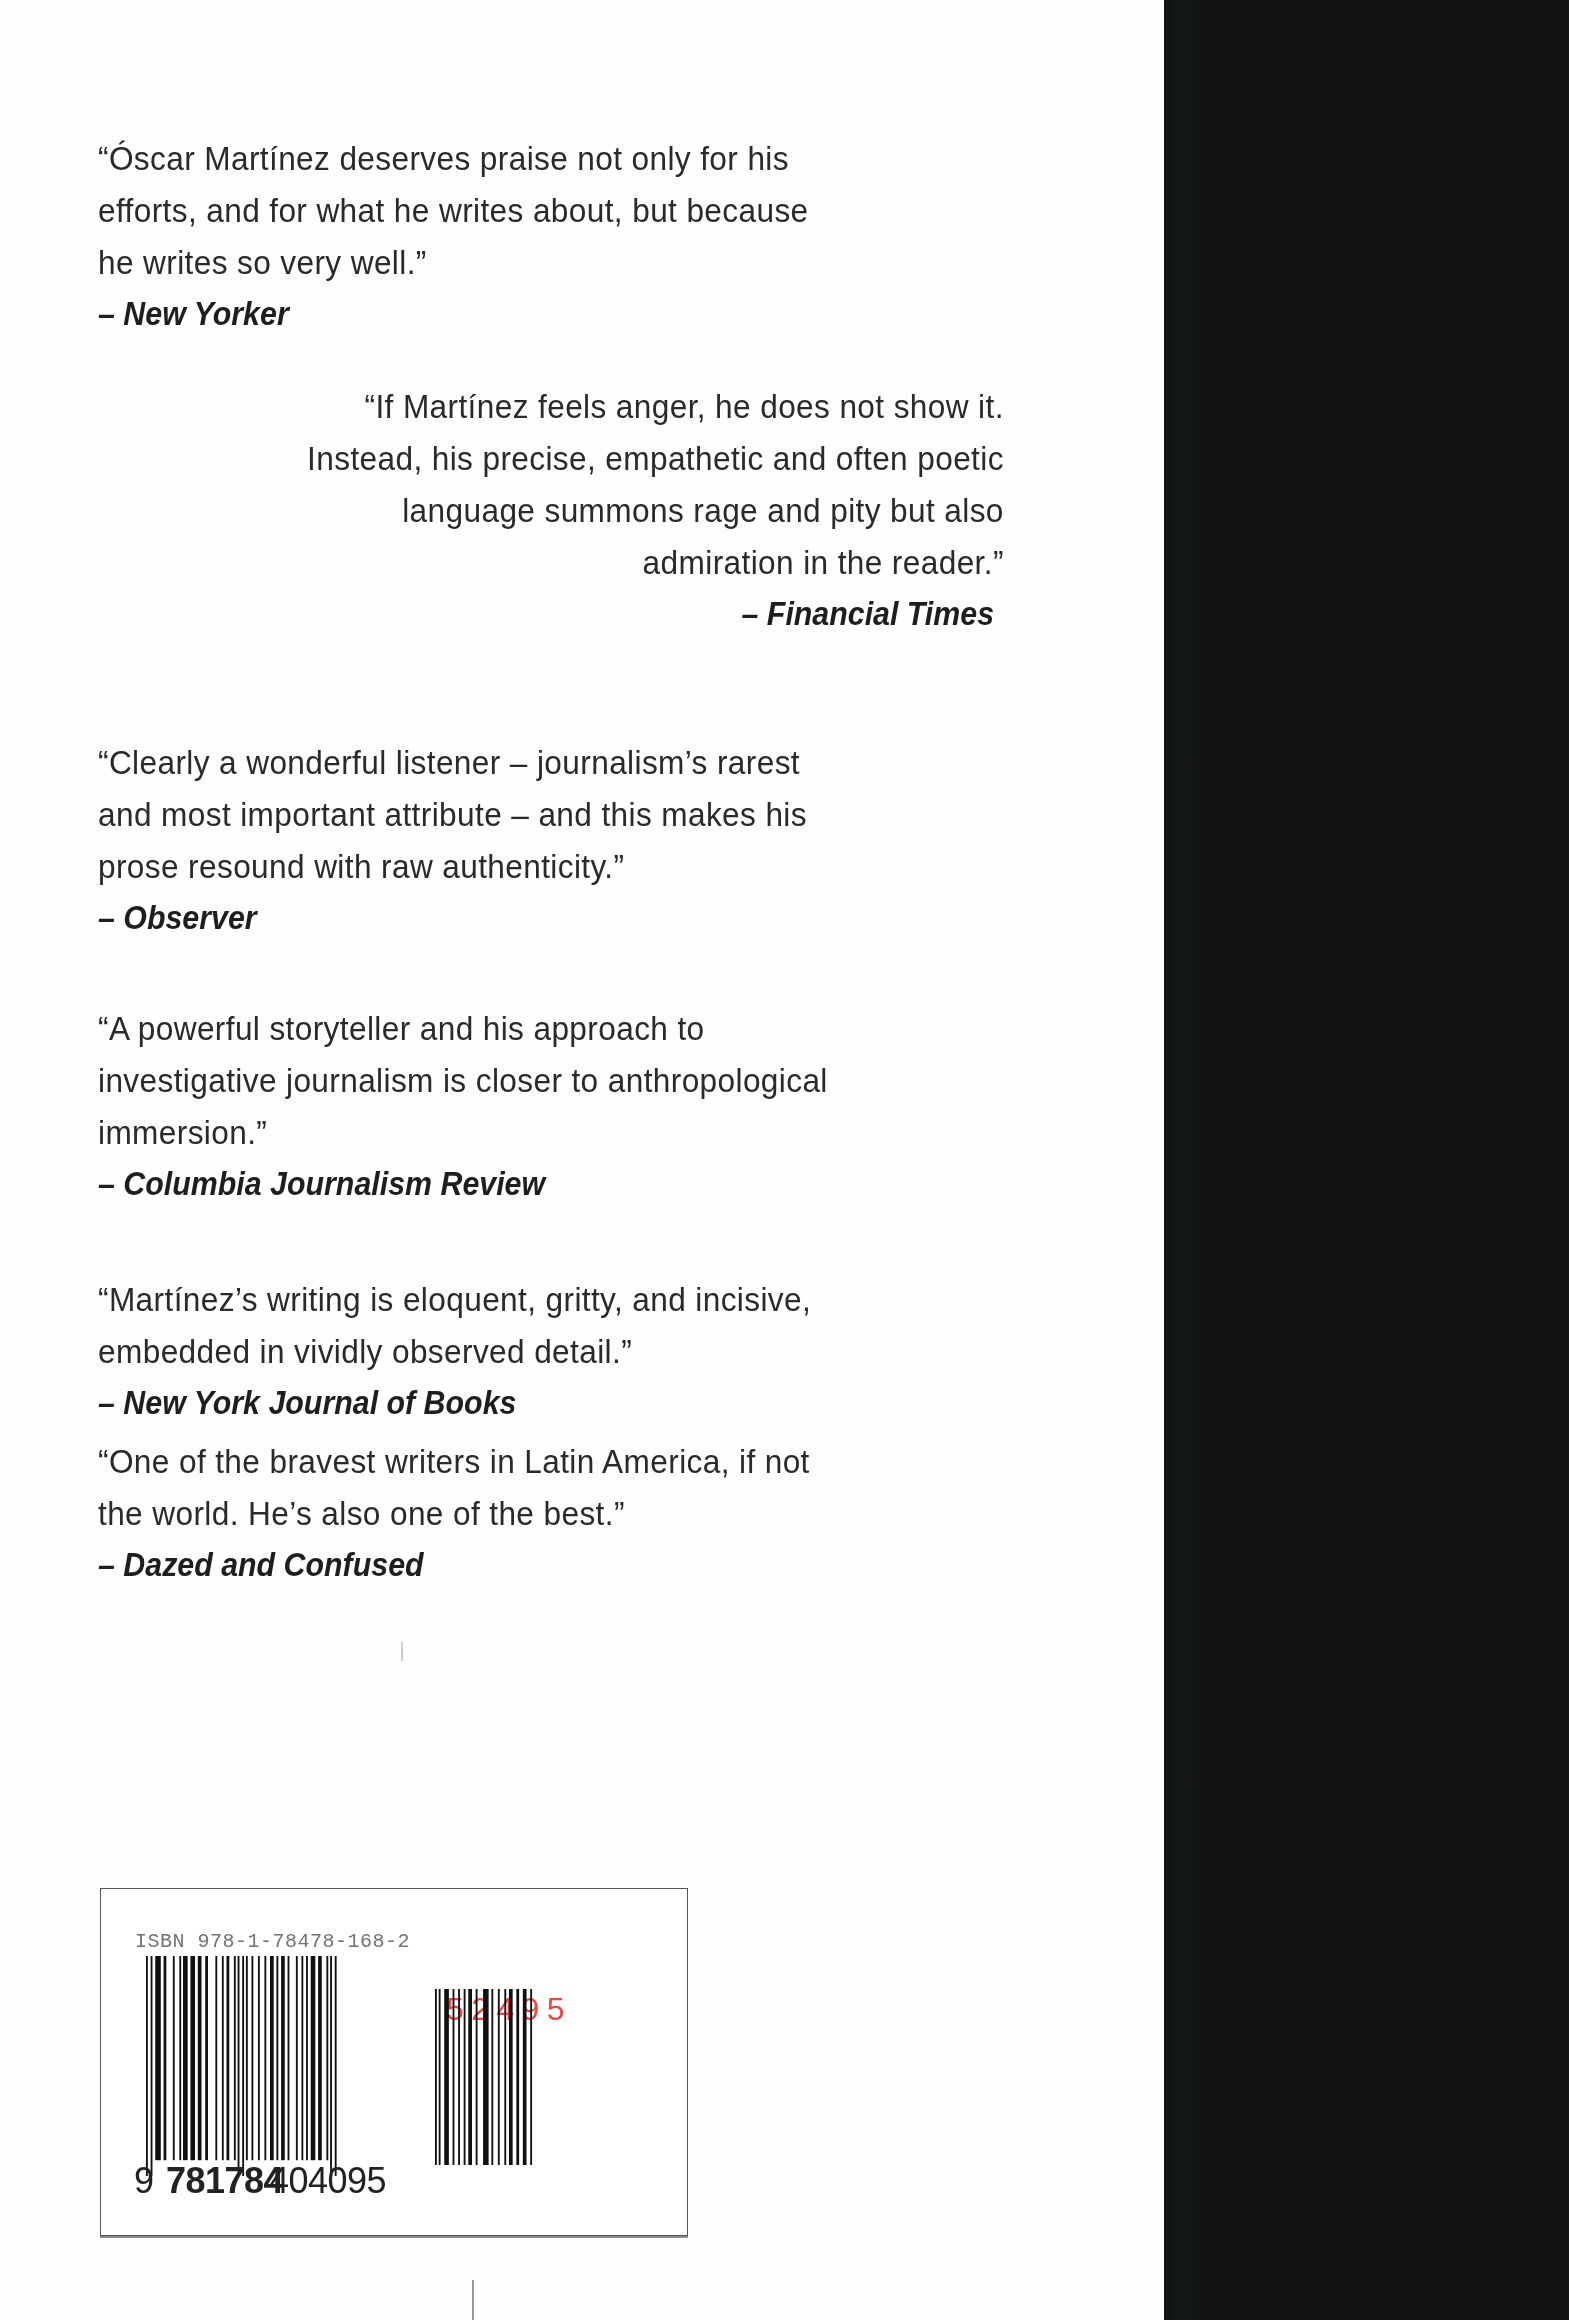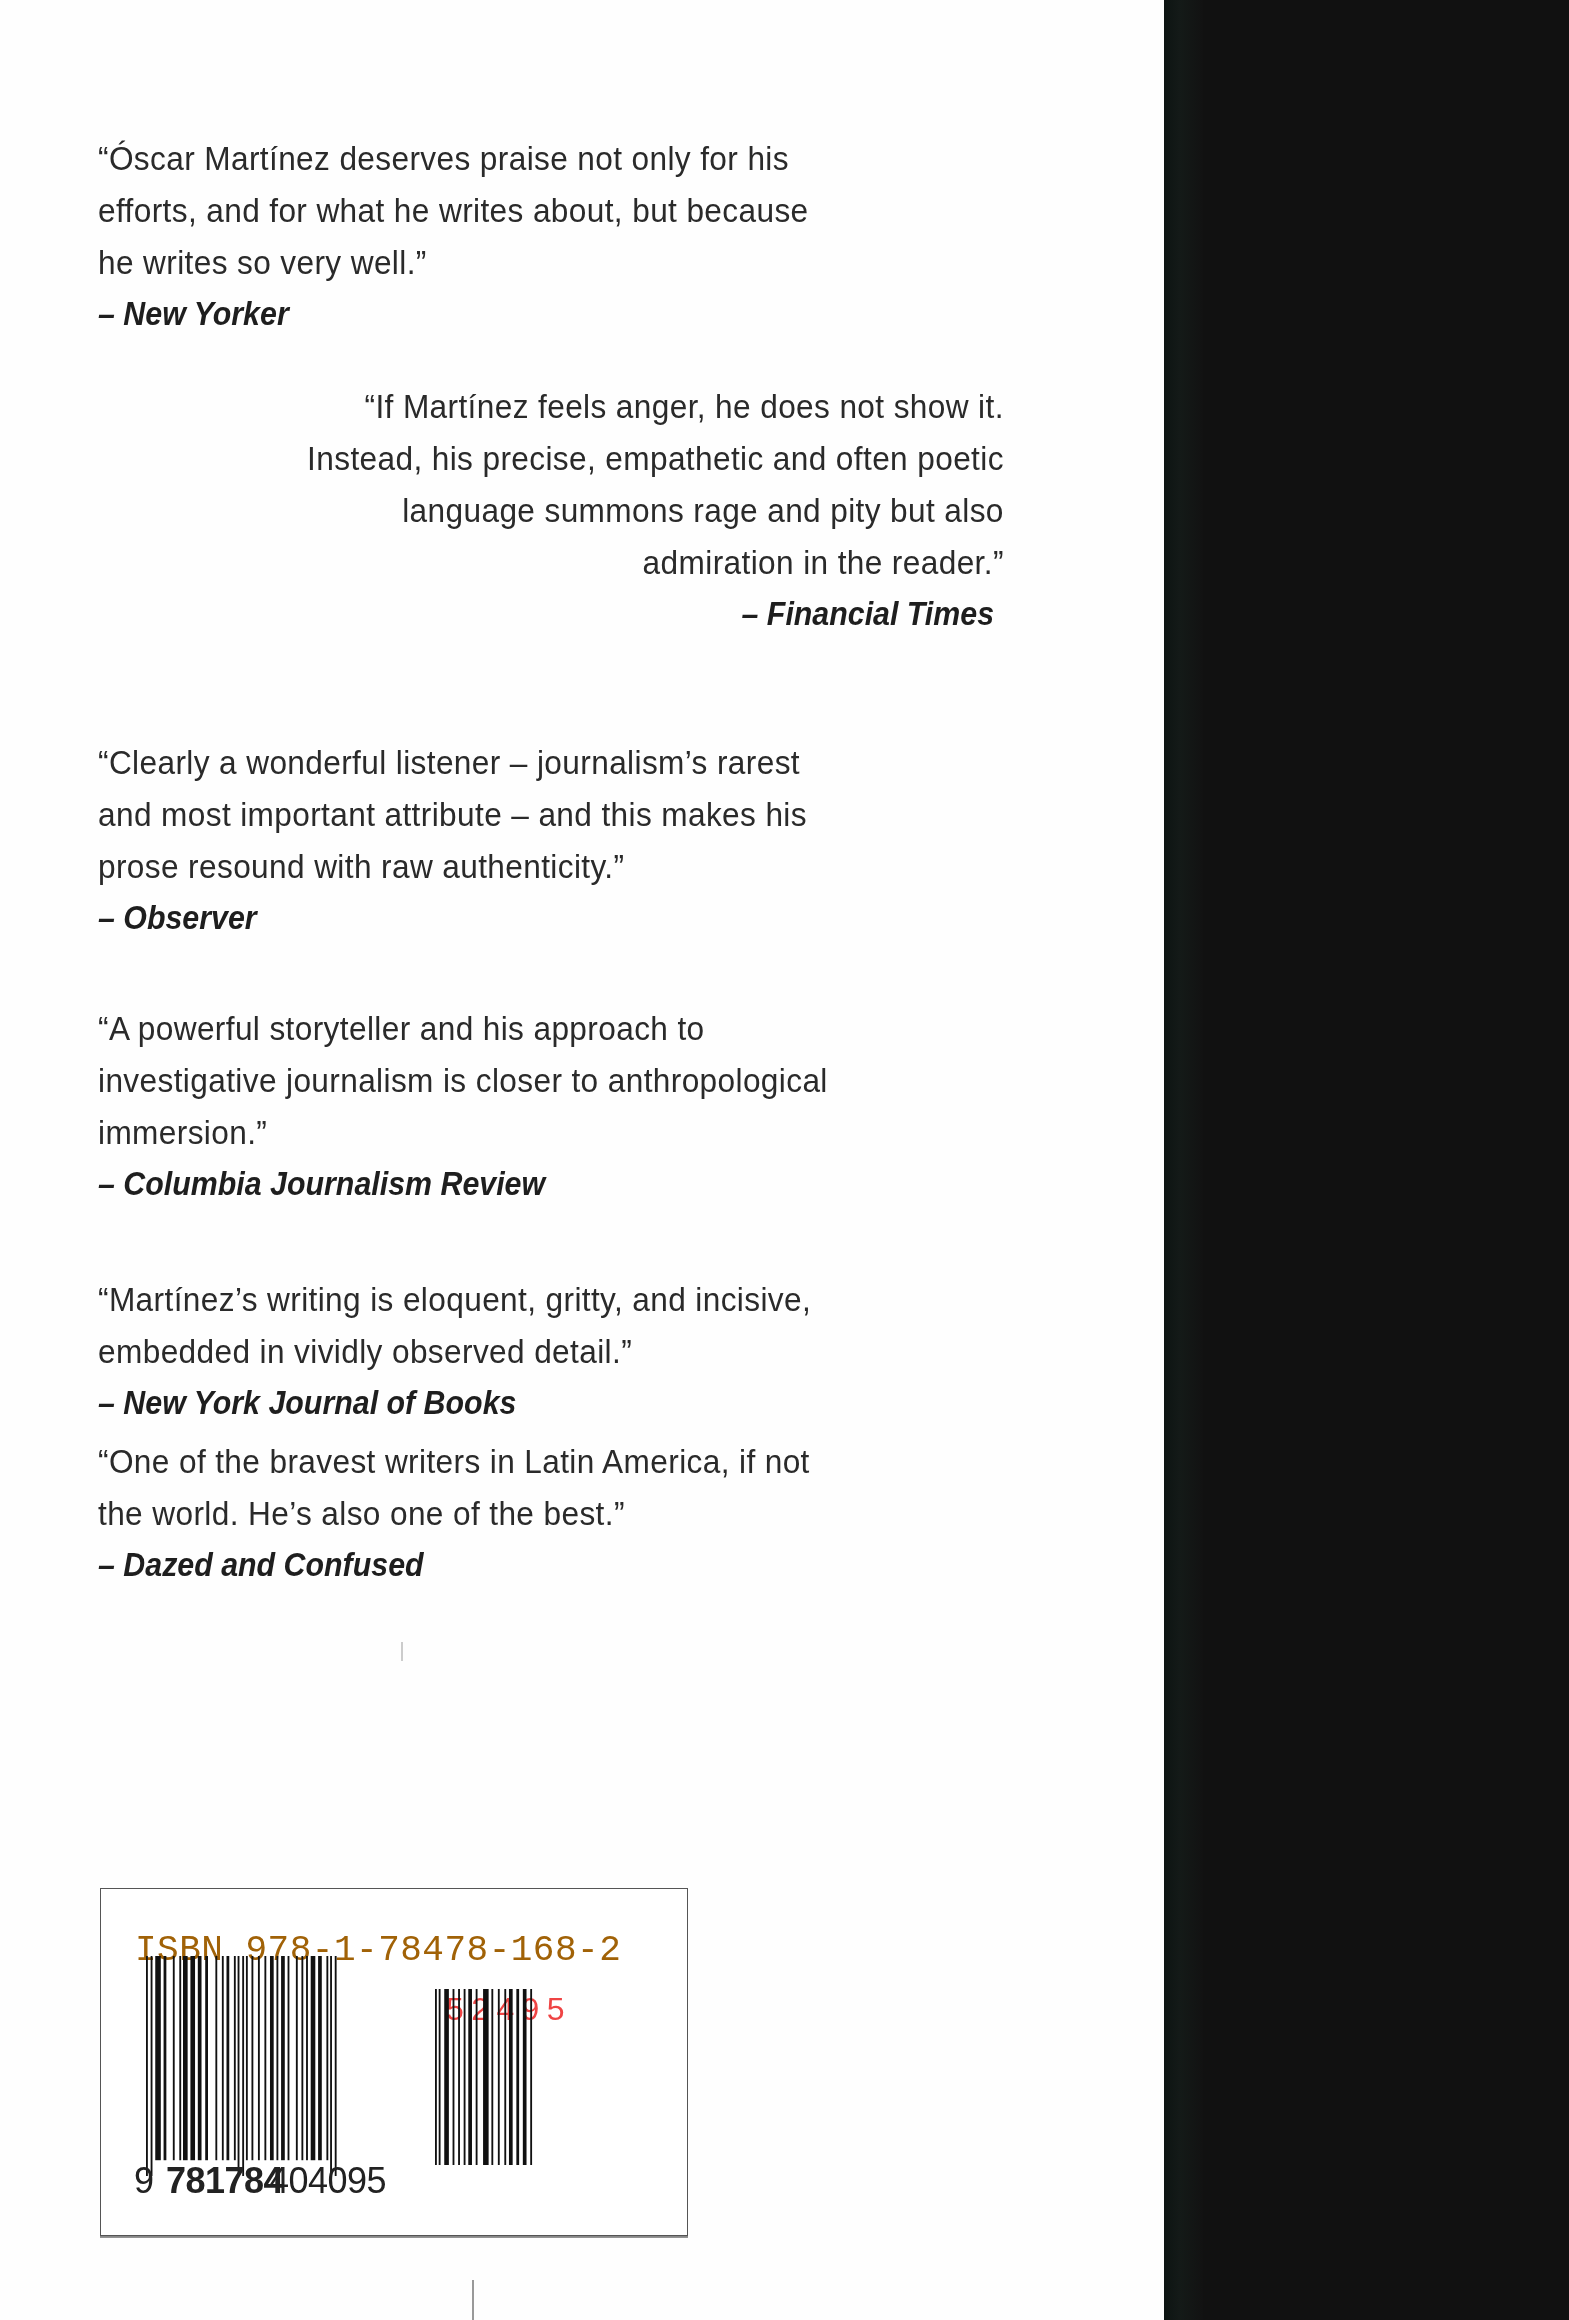--- a/index.html
+++ b/index.html
@@ -4,21 +4,21 @@
 <style>
   html, body { margin:0; padding:0; }
   body { width:1569px; height:2321px; position:relative; background:#ffffff; overflow:hidden; font-family:"Liberation Sans", sans-serif; }
   .page { position:absolute; left:0; top:0; width:1164px; height:2321px; background:#fefefe; }
   .spine { position:absolute; left:1164px; top:0; width:405px; height:2321px; background:#111111; }
   .spine-edge { position:absolute; left:1164px; top:0; width:39px; height:2321px; background:linear-gradient(to right,#0d1412,#141a18 40%,#121212); }
   .quote { position:absolute; left:98px; width:974px; }
   .qtext { font-family:"Liberation Sans", sans-serif; font-size:34px; line-height:52px; color:#2a2a2a; letter-spacing:0.4px; transform:scaleX(0.93); transform-origin:left top; white-space:pre-line; font-weight:normal; }
   .qsrc { font-family:"Liberation Sans", sans-serif; font-size:33px; font-weight:bold; font-style:italic; color:#1e1e1e; margin-top:7.4px; transform:scaleX(0.92); transform-origin:left top; }
   .barcode-box { position:absolute; left:100px; top:1888px; width:586px; height:346px; border:1.9px solid #555; background:#fff; box-shadow:0 1.9px 0 #888; }
-  .isbn-text { position:absolute; left:34px; top:41px; font-family:"Liberation Mono", monospace; font-size:36px; color:#a16207; letter-spacing:0.5px; }
+  .isbn-text { position:absolute; left:34px; top:41px; font-family:"Liberation Mono", monospace; font-size:20px; color:#737373; letter-spacing:0.5px; }
   .bars-main { position:absolute; left:45px; top:67px; width:198px; height:220px; }
   .bars-addon { position:absolute; left:334px; top:100px; width:98px; height:176px; }
   .addon-digits { position:absolute; left:345px; top:70px; font-family:"Liberation Sans", sans-serif; font-size:32px; color:#ef4444; letter-spacing:7.4px;margin-top:32px; }
   .ean-digits { position:absolute; left:33px; top:271px; font-family:"Liberation Sans", sans-serif; font-size:36px; color:#222; }
   .ean-first { position:absolute; left:0; top:0; }
   .ean-g1 { position:absolute; left:32px; top:0; letter-spacing:-0.5px;font-weight:bold; }
   .ean-g2 { position:absolute; left:135px; top:0; letter-spacing:-0.5px; }
   .speck { position:absolute; background:#ccc; width:1.9px; }
 </style>
 </head>

